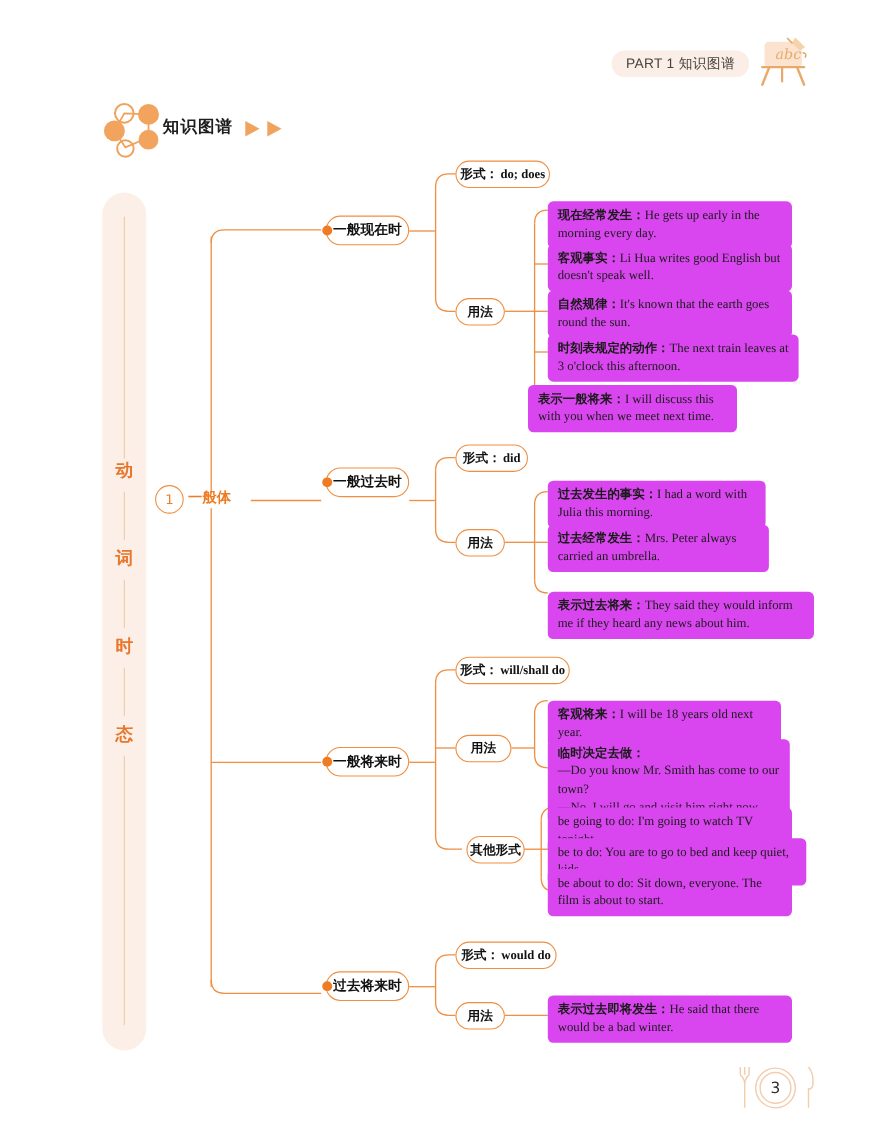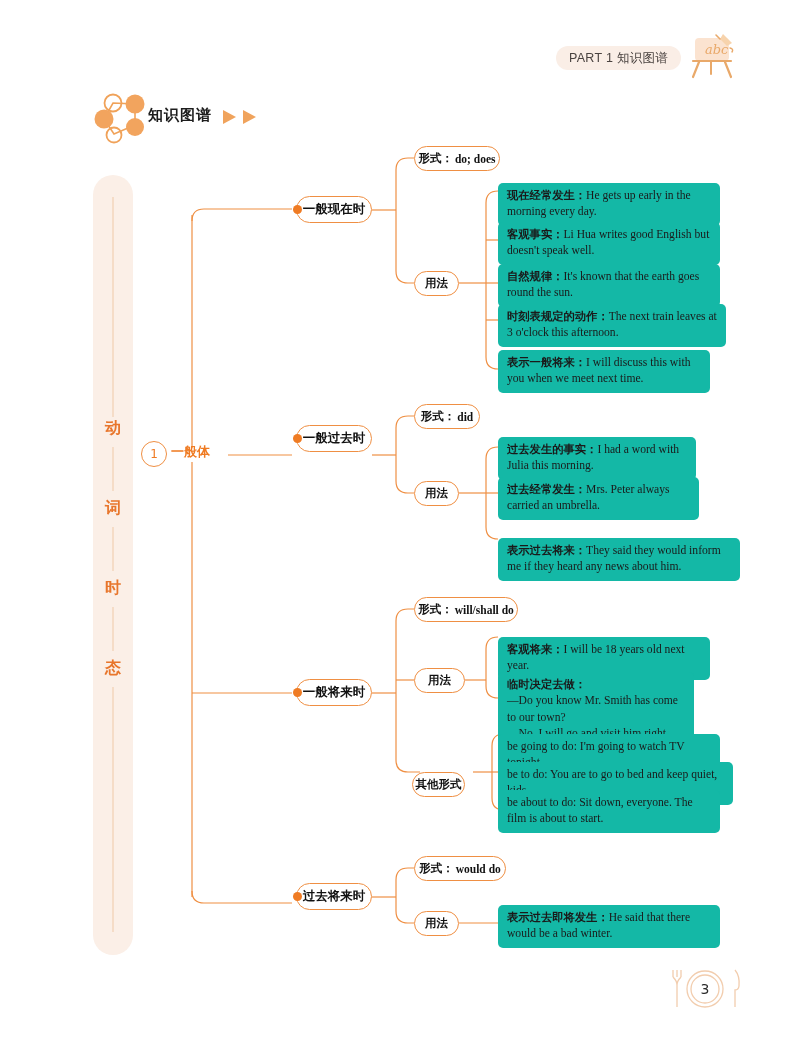--- a/index.html
+++ b/index.html
@@ -74,21 +74,21 @@
   }
   #root-label{
     position:absolute; left:171px; top:443px;
     font-family:"DejaVu Sans","Liberation Sans",sans-serif;
     font-weight:bold; font-size:13px; color:#ef7b23; white-space:nowrap;
   }
 
   
   .leaf{
     position:absolute; box-sizing:border-box;
-    background:#14b8a6; border-radius:5px;
+    background:#d946ef; border-radius:5px;
     padding:5px 8px 5px 9px;
     font-family:"Liberation Serif","DejaVu Serif",serif;
     font-size:11.6px; line-height:1.42; color:#1a1a1a;
   }
   .leaf b{ font-family:"DejaVu Sans","Liberation Sans",sans-serif; font-size:11.3px; font-weight:bold; }
 
   
   #footer{ position:absolute; left:660px; top:963px; width:90px; height:52px; }
 </style>
 </head>
@@ -227,21 +227,21 @@
 </div>
 <div class="leaf" style="left:498px;top:222px;width:222px;">
   <b>客观事实：</b><span>Li Hua writes good English but doesn't speak well.</span>
 </div>
 <div class="leaf" style="left:498px;top:264px;width:222px;">
   <b>自然规律：</b><span>It's known that the earth goes round the sun.</span>
 </div>
 <div class="leaf" style="left:498px;top:304px;width:228px;">
   <b>时刻表规定的动作：</b><span>The next train leaves at 3 o'clock this afternoon.</span>
 </div>
-<div class="leaf" style="left:498px;top:350px;width:212px;">
+<div class="leaf" style="left:480px;top:350px;width:190px;">
   <b>表示一般将来：</b><span>I will discuss this with you when we meet next time.</span>
 </div>
 
 <div class="pill lvl3 mixed" style="left:414px;top:404px;width:66px;">
   <span>形式：</span>
   <span class="en">did</span>
 </div>
 <div class="pill lvl3" style="left:414px;top:481px;width:45px;">
   <span>用法</span>
 </div>
@@ -256,28 +256,28 @@
   <b>表示过去将来：</b><span>They said they would inform me if they heard any news about him.</span>
 </div>
 
 <div class="pill lvl3 mixed" style="left:414px;top:597px;width:104px;">
   <span>形式：</span>
   <span class="en">will/shall do</span>
 </div>
 <div class="pill lvl3" style="left:414px;top:668px;width:51px;">
   <span>用法</span>
 </div>
-<div class="pill lvl3" style="left:412px;top:760px;width:53px;margin-top:12px;">
+<div class="pill lvl3" style="left:424px;top:760px;width:53px;">
   <span>其他形式</span>
 </div>
 
 <div class="leaf" style="left:498px;top:637px;width:212px;">
   <b>客观将来：</b><span>I will be 18 years old next year.</span>
 </div>
-<div class="leaf" style="left:498px;top:672px;width:196px;">
+<div class="leaf" style="left:498px;top:672px;width:220px;">
   <b>临时决定去做：</b><br>
   <span style="white-space:pre-line;">—Do you know Mr. Smith has come to our town?
 —No, I will go and visit him right now.</span>
 </div>
 
 <div class="leaf" style="left:498px;top:734px;width:222px;">
   <span>be going to do: I'm going to watch TV tonight.</span>
 </div>
 <div class="leaf" style="left:498px;top:762px;width:235px;">
   <span>be to do: You are to go to bed and keep quiet, kids.</span>

